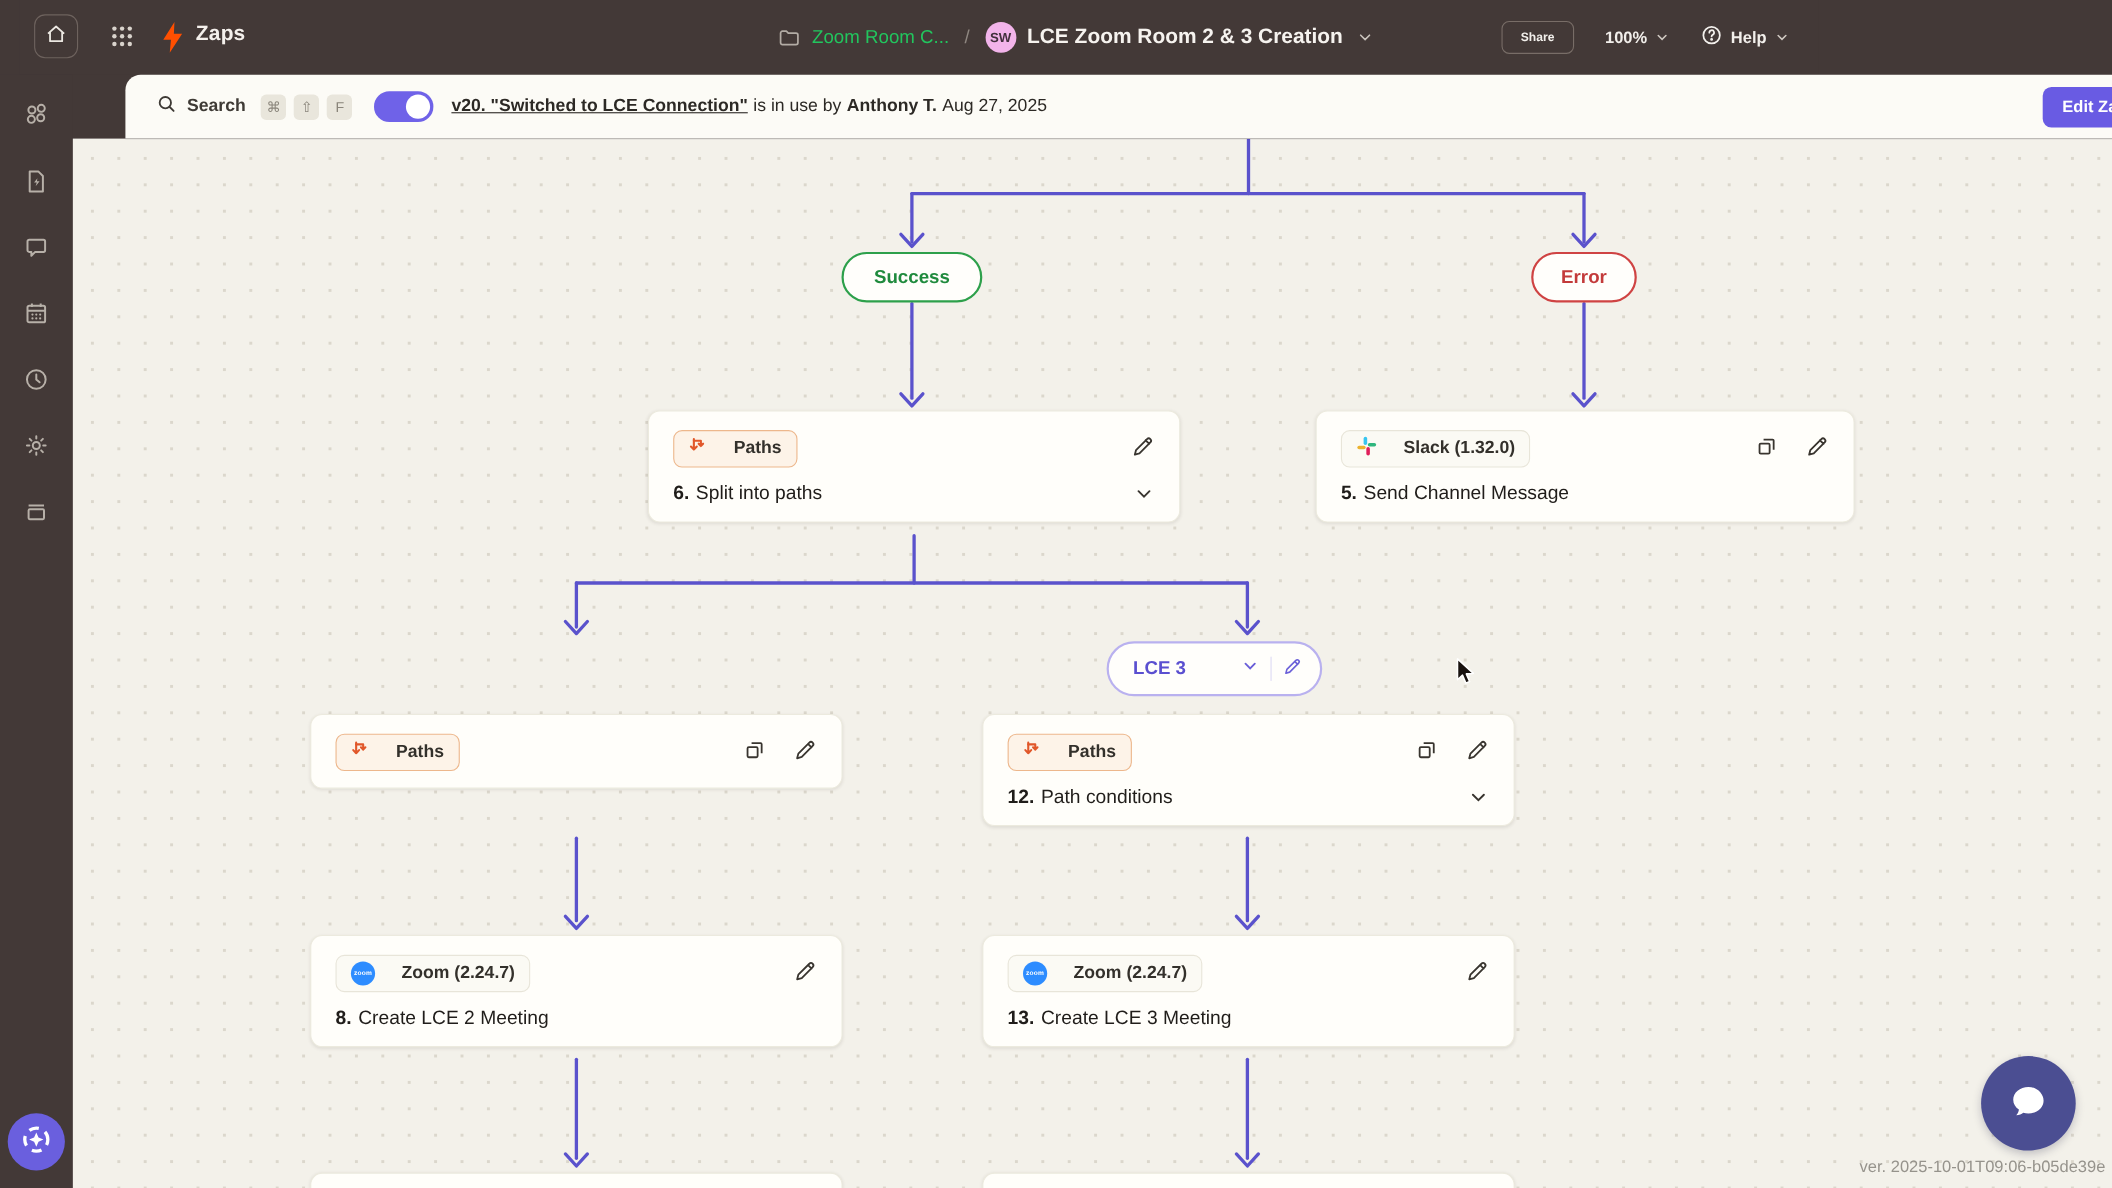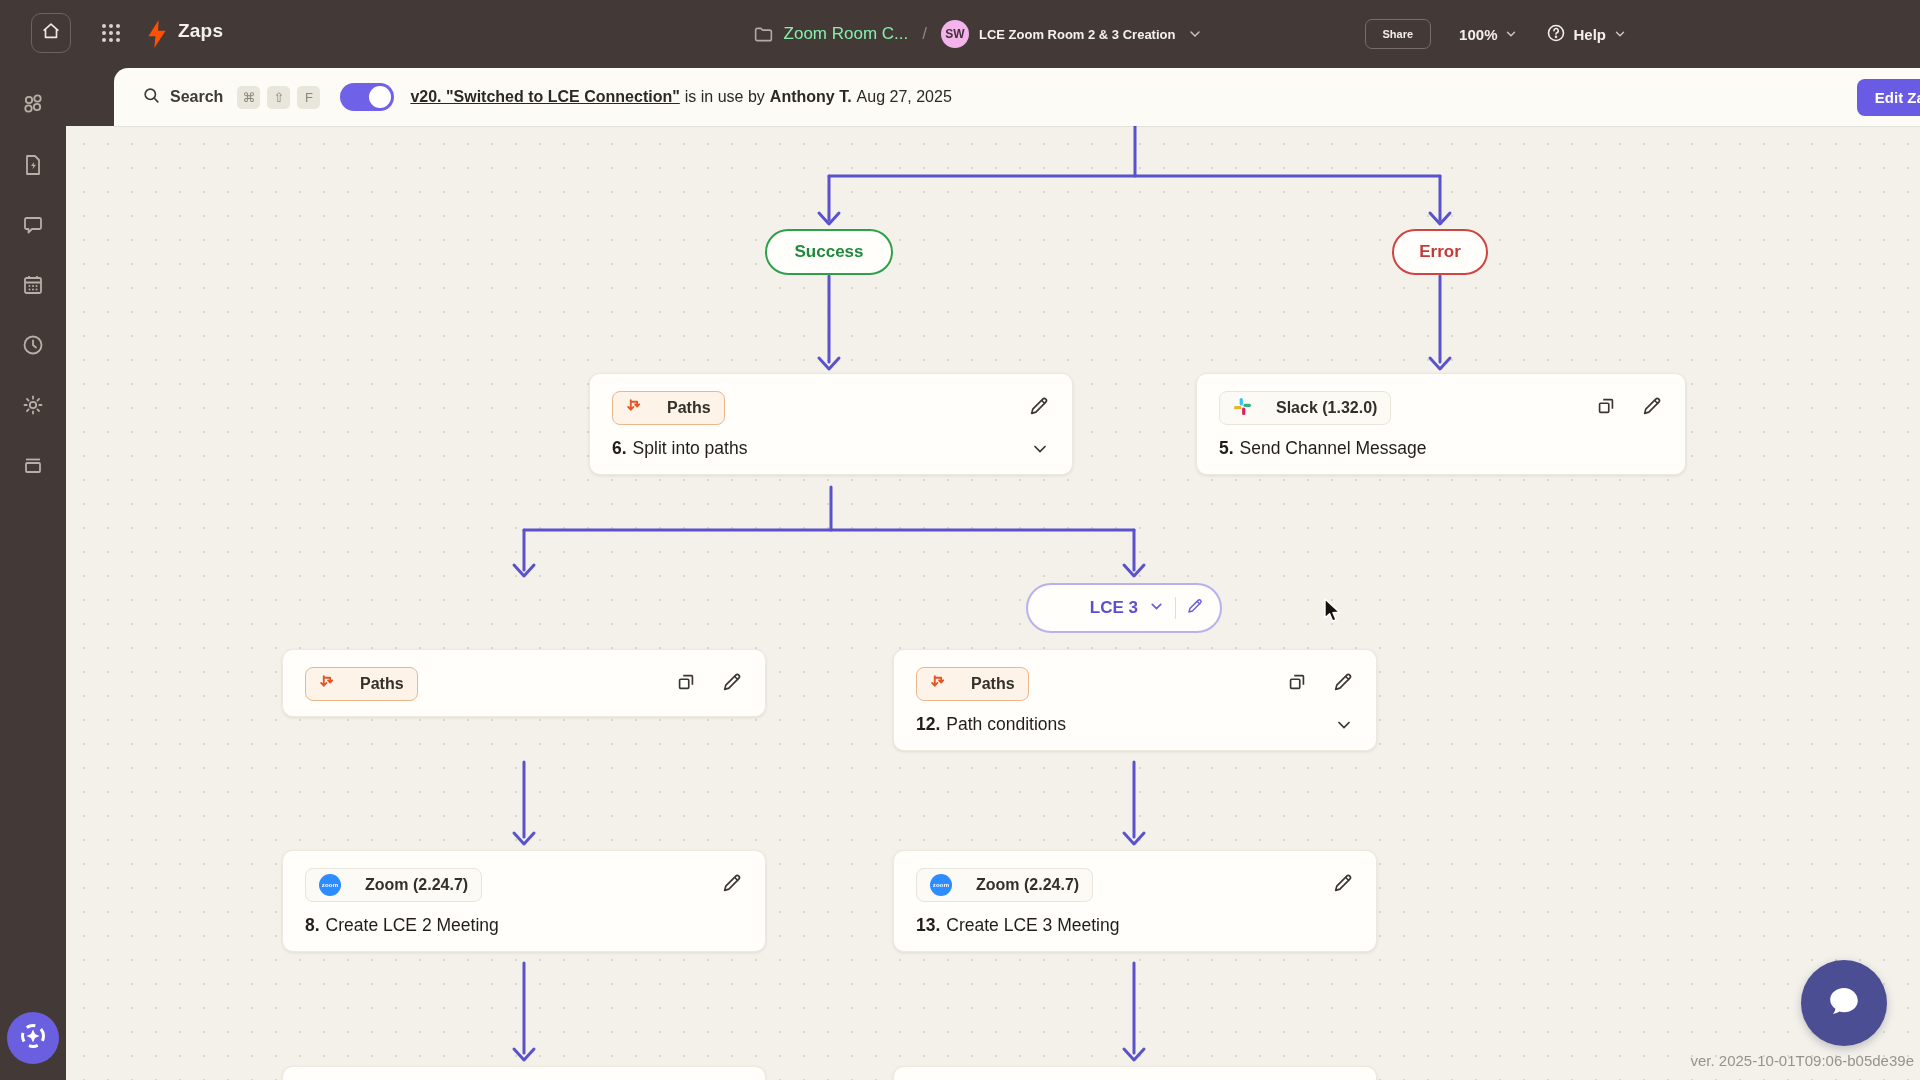--- a/index.html
+++ b/index.html
@@ -7,24 +7,24 @@
 
   
   .topbar { position:absolute; left:18px; top:0; width:1635px; height:68px; background:#433937; display:flex; align-items:center; color:#ece8e2;padding-left:19px; }
   .home-btn { position:absolute; left:13px; top:13px; width:40px; height:40px; border:1.5px solid #6e635e; border-radius:10px; display:flex; align-items:center; justify-content:center; color:#ece8e2; }
   .grid-btn { position:absolute; left:80px; top:22px; width:26px; height:26px; display:flex; align-items:center; justify-content:center; color:#d9d3cc; }
   .bolt { position:absolute; left:126px; top:19px; }
   .app-title { position:absolute; left:160px; top:20px; font-size:19px; font-weight:bold; color:#f4f0ec; letter-spacing:.2px; }
   .breadcrumb { position:absolute; left:0; top:0; width:1920px; height:68px; display:flex; align-items:center; justify-content:center; gap:10px; pointer-events:none; }
   .breadcrumb > * { pointer-events:auto; }
   .bc-folder { color:#b3aca5; display:flex; }
-  .bc-label { font-size:17px; color:#86efac; }
+  .bc-label { font-size:17px; color:#22c55e; }
   .bc-sep { font-size:17px; color:#8f8781; margin:0 4px; }
   .bc-avatar { width:28px; height:28px; border-radius:50%; background:#f2b4ea; color:#42313d; font-size:12px; font-weight:bold; display:flex; align-items:center; justify-content:center; }
-  .bc-title { font-size:13px; font-weight:bold; color:#f6f3ef; }
+  .bc-title { font-size:19px; font-weight:bold; color:#f6f3ef; }
   .bc-chev { color:#c9c3bc; display:flex; margin-left:2px; }
   .topbar-right { position:absolute; right:26px; top:0; height:68px; display:flex; align-items:center; gap:28px; }
   .share-btn { border:1px solid #786d67; border-radius:7px; padding:8px 17px; font-size:11px; font-weight:bold; color:#f2efeb; background:transparent; }
   .zoom-ctl, .help-ctl { display:flex; align-items:center; gap:7px; font-size:15px; font-weight:bold; color:#f2efeb; }
   .chev-sm { display:flex; color:#cfc8c1; }
 
   
   .toolbar { position:absolute; left:66px; top:68px; width:1854px; height:58px; background:#fcfbf6; border-top-left-radius:14px; display:flex; align-items:center; padding-left:28px; box-shadow:0 1px 0 rgba(0,0,0,.07); z-index:5;margin-left:48px; }
   .search { display:flex; align-items:center; gap:9px; color:#3e3a35; font-size:16px; font-weight:bold; }
   .keys { display:flex; gap:7px; margin-left:14px; }
@@ -346,21 +346,21 @@
               <path d="m14.7 5.7 3.6 3.6M4 20l1.2-4.6L16.1 4.5a2.3 2.3 0 0 1 3.3 3.3L8.6 18.7 4 20z"></path>
             </svg>
         </span>
       </span>
     </div>
     <div class="card-row2">
       <span class="card-title"><span class="card-num">5.</span><span>Send Channel Message</span></span>
     </div>
   </div>
 
-  <div class="lce-pill" style="left:960px; top:457px;text-align:right;">
+  <div class="lce-pill" style="left:940px; top:457px;">
     <span class="lce-label">LCE 3</span>
     <span class="lce-icons">
       <span><svg width="17" height="17" viewBox="0 0 24 24" fill="none" stroke="currentColor" stroke-width="2.4" stroke-linecap="round">
             <polyline points="6 9 12 15 18 9"></polyline>
           </svg></span>
       <span class="lce-div"></span>
       <span><svg width="18" height="18" viewBox="0 0 24 24" fill="none" stroke="currentColor" stroke-width="1.9" stroke-linecap="round" stroke-linejoin="round">
             <path d="m14.7 5.7 3.6 3.6M4 20l1.2-4.6L16.1 4.5a2.3 2.3 0 0 1 3.3 3.3L8.6 18.7 4 20z"></path>
           </svg></span>
     </span>

